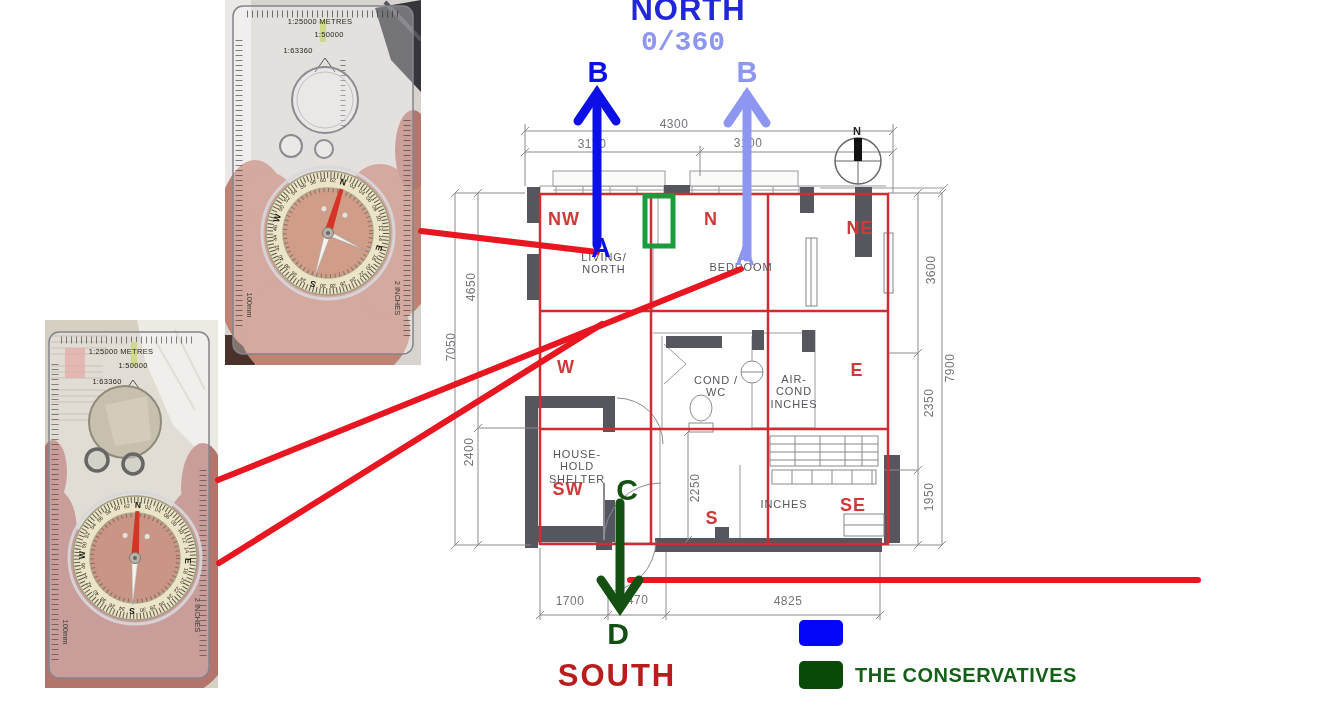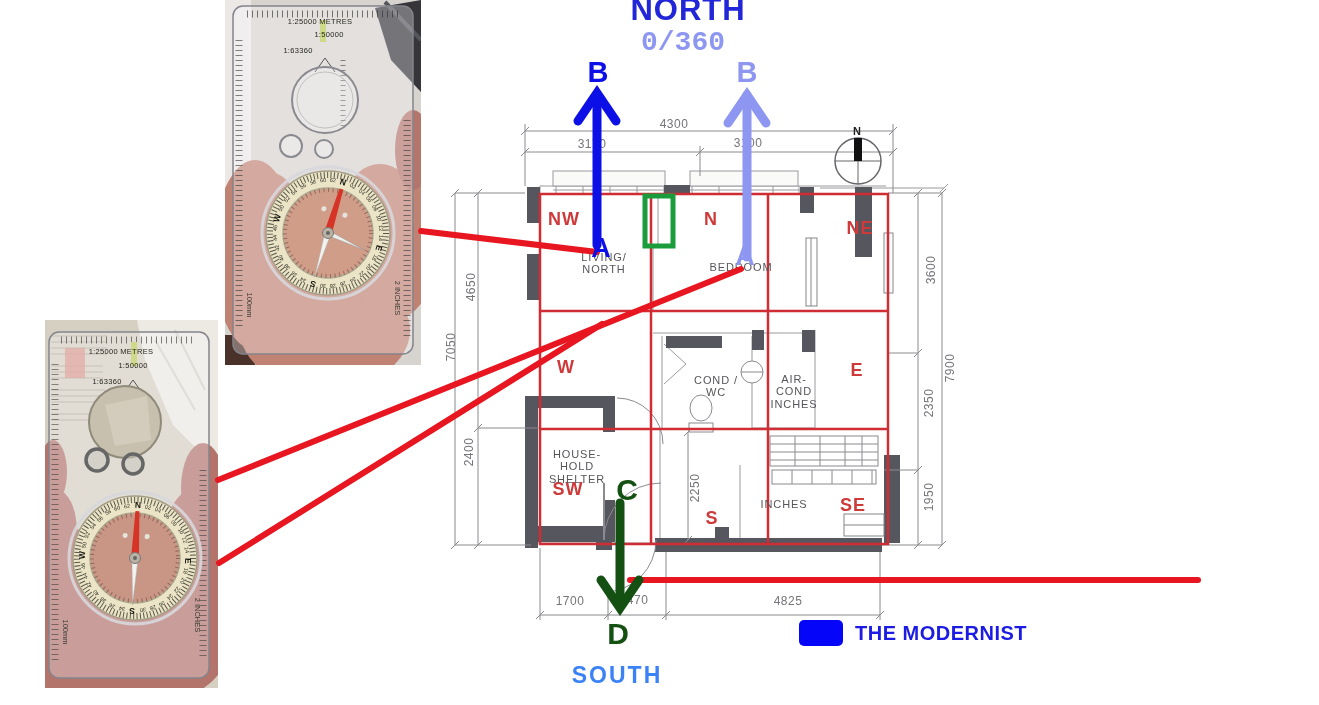--- a/index.html
+++ b/index.html
@@ -9,21 +9,21 @@
   .lbl{position:absolute;transform:translate(-50%,-50%);white-space:nowrap;line-height:1.12;text-align:center;}
   .rot{transform:translate(-50%,-50%) rotate(-90deg);}
   .dim{font-size:12px;color:#74747a;letter-spacing:0.5px;}
   .room{font-size:11px;color:#55555b;letter-spacing:0.9px;}
   .sector{font-size:18px;font-weight:bold;color:#ce3a3a;letter-spacing:1px;}
   .big-blue{font-size:29px;font-weight:bold;color:#0c10e6;}
   .big-peri{font-size:29px;font-weight:bold;color:#8d96f0;}
   .big-green{font-size:30px;font-weight:bold;color:#145012;}
   .north{font-size:31px;font-weight:bold;color:#2126d8;letter-spacing:1px;}
   .bearing{font-size:28px;font-weight:bold;color:#8d96f0;}
-  .south{font-size:23px;font-weight:bold;color:#3b82f6;letter-spacing:2px;}
+  .south{font-size:31px;font-weight:bold;color:#b91c1c;letter-spacing:2px;}
   .rose-n{font-size:11px;font-weight:bold;color:#222;}
   .legend-row{position:absolute;display:flex;align-items:center;}
   .swatch{width:44px;height:26px;border-radius:5px;}
   .legend-text{margin-left:12px;font-size:20px;font-weight:bold;letter-spacing:0.5px;}
   .photo{position:absolute;overflow:hidden;}
   .ph-lbl{position:absolute;transform:translate(-50%,-50%);font-size:7.5px;color:#26261f;
           white-space:nowrap;letter-spacing:0.3px;}
   .ph-rot{position:absolute;transform:translate(-50%,-50%) rotate(90deg);font-size:7.5px;color:#3a3a33;white-space:nowrap;}
   .dial-numbers{position:absolute;width:0;height:0;}
   .dial-num{position:absolute;font-size:5.5px;color:#2b2b22;}
@@ -378,16 +378,19 @@
   <div class="lbl big-blue" style="left:598px;top:72px;z-index:7;">B</div>
   <div class="lbl big-peri" style="left:747px;top:72px;z-index:7;">B</div>
   <div class="lbl big-blue" style="left:601px;top:248px;z-index:7;font-size:27px;">A</div>
   <div class="lbl big-peri" style="left:745px;top:256px;z-index:7;font-size:27px;">A</div>
   <div class="lbl big-green" style="left:627px;top:490px;z-index:7;">C</div>
   <div class="lbl big-green" style="left:618px;top:634px;z-index:7;">D</div>
   <div class="lbl south" style="left:617px;top:676px;z-index:7;">SOUTH</div>
 
   <div class="legend-row" style="left:799px;top:620px;z-index:7;">
     <div class="swatch" style="background:#0505fa;"></div>
-    <div class="legend-text" style="color:#1b1be4;">THE MODERNIST</div>
+  </div>
+  <div class="legend-row" style="left:799px;top:661px;z-index:7;">
+    <div class="swatch" style="background:#0a4a08;height:28px;"></div>
+    <div class="legend-text" style="color:#156018;">THE CONSERVATIVES</div>
   </div>
 
 </div>
 
 </body></html>

